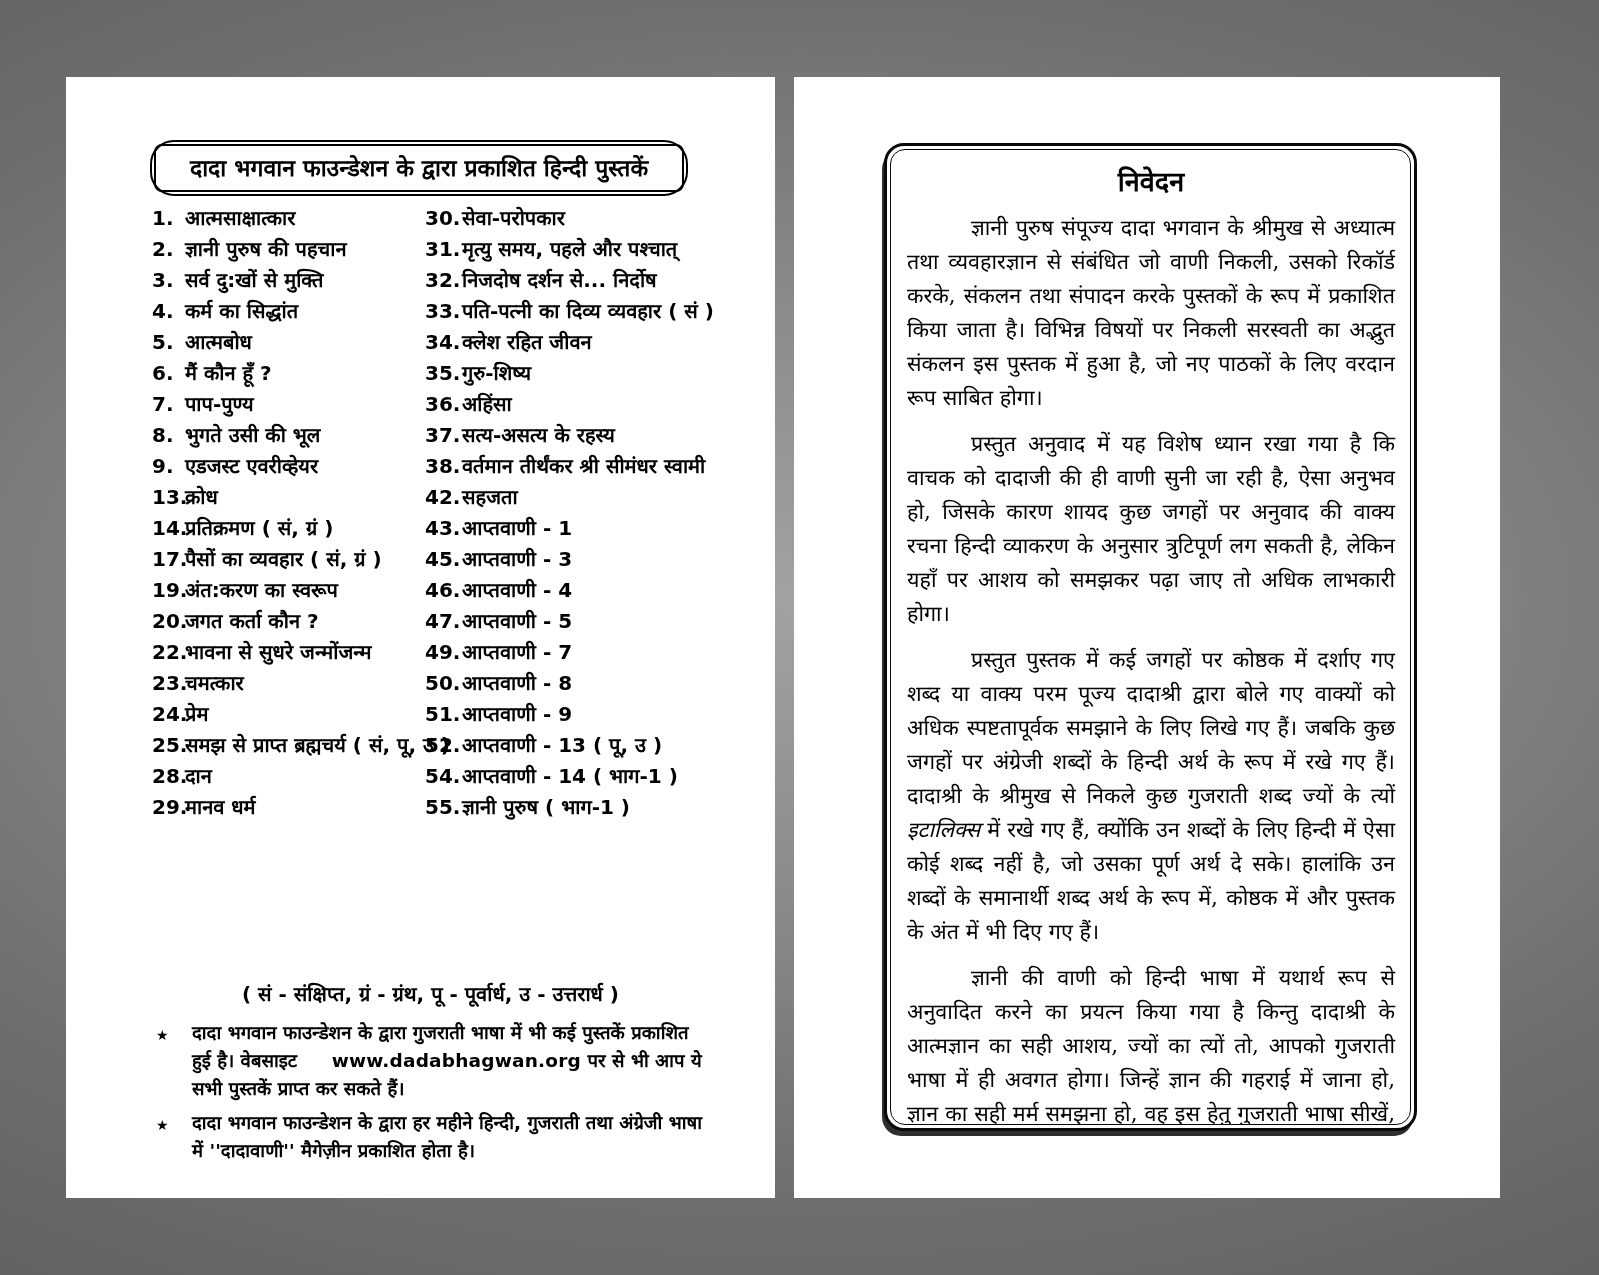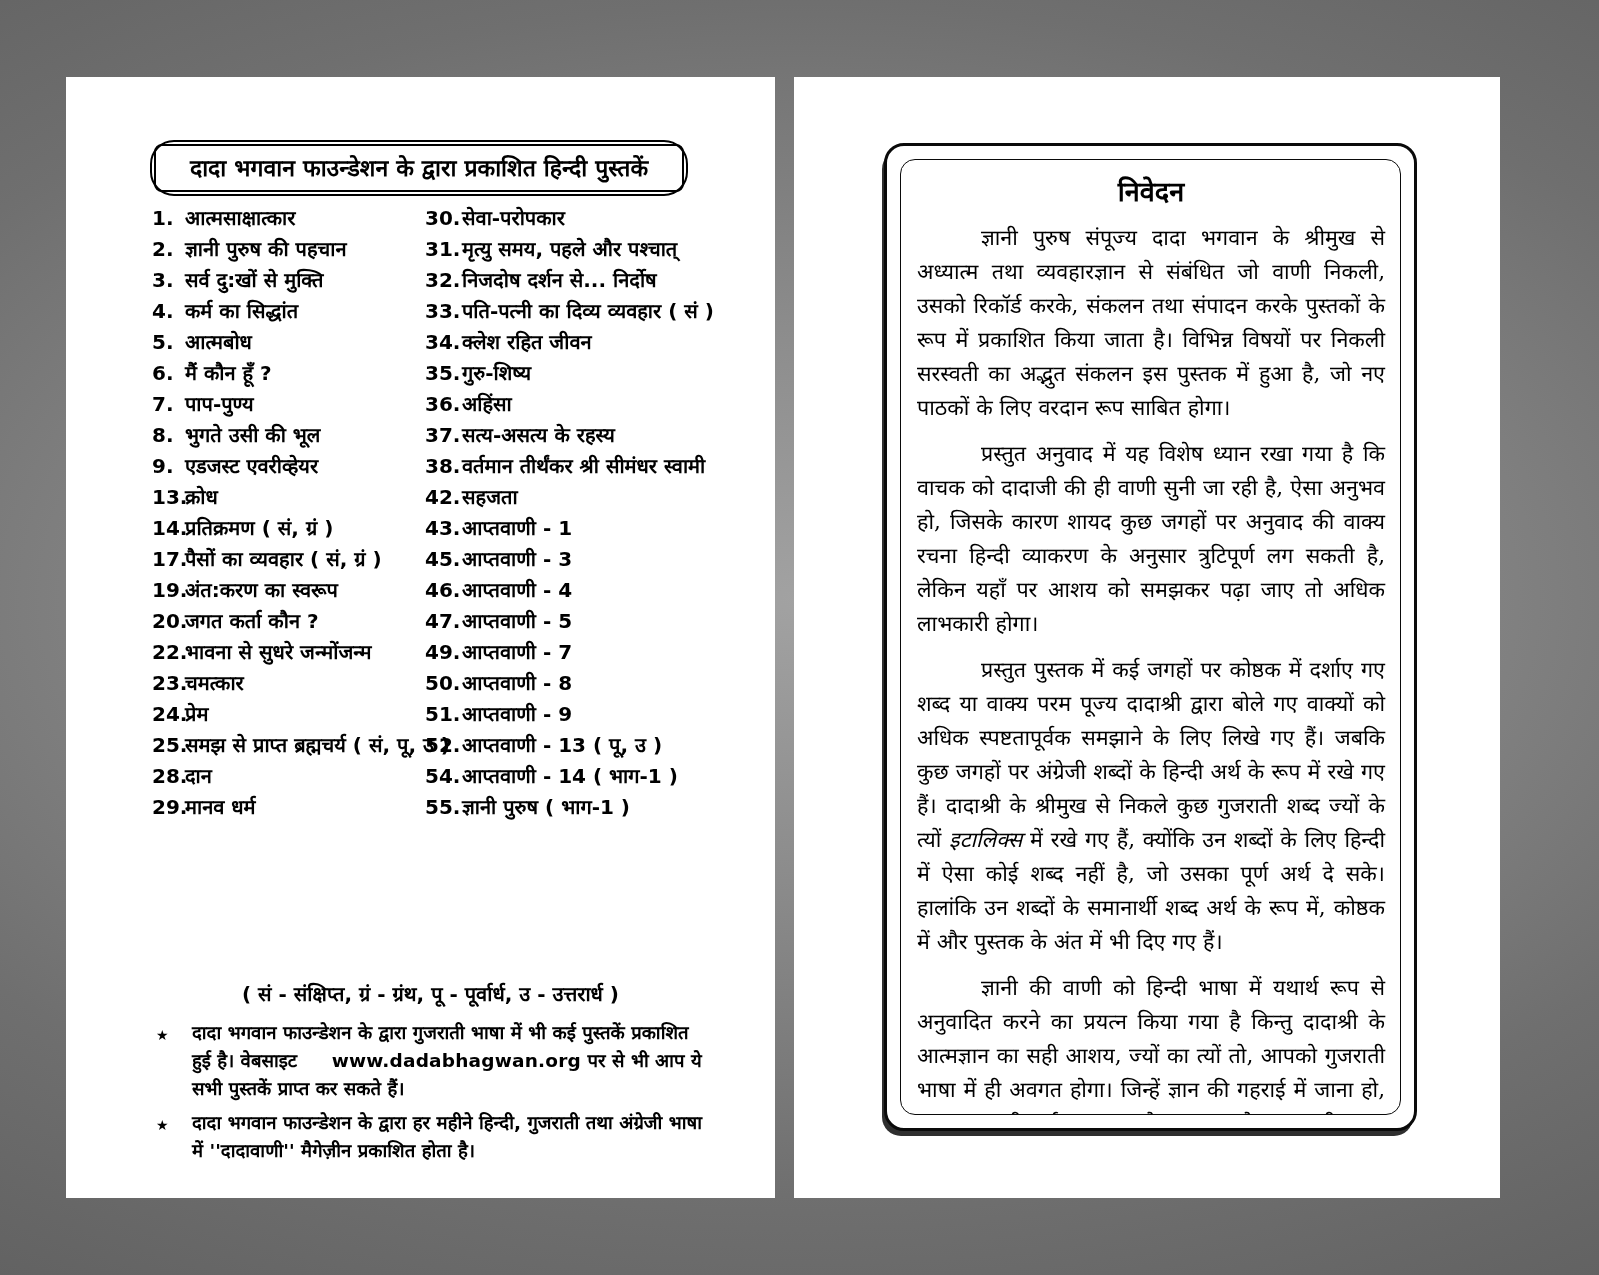--- a/index.html
+++ b/index.html
@@ -43,21 +43,21 @@
   .notes{position:absolute;left:90px;top:942px;width:552px;}
   .note{display:flex;margin-bottom:6px;font-size:18.5px;font-weight:bold;line-height:28px;}
   .note .star{width:36px;flex:0 0 36px;font-size:14px;padding-top:2px;}
   .note .site{font-family:"DejaVu Sans", sans-serif;font-weight:bold;letter-spacing:.2px;margin-left:28px;}
   .note-text{text-align:left;}
 
   
   .frame{
     position:absolute;left:90px;top:66px;width:533px;height:988px;
     box-sizing:border-box;
-    border:3px solid #0a0a0a;border-radius:20px;padding:13px;
+    border:3px solid #0a0a0a;border-radius:20px;padding:3px;
     background:#fff;
     box-shadow:-3px 6px 0 -1px #2f2f2f;
   }
   .frame-inner{
     box-sizing:border-box;height:100%;
     border:1px solid #0a0a0a;border-radius:15px;
     padding:8px 15px 10px 16px;
     font-family:"DejaVu Serif", serif;
     overflow:hidden;
   }

